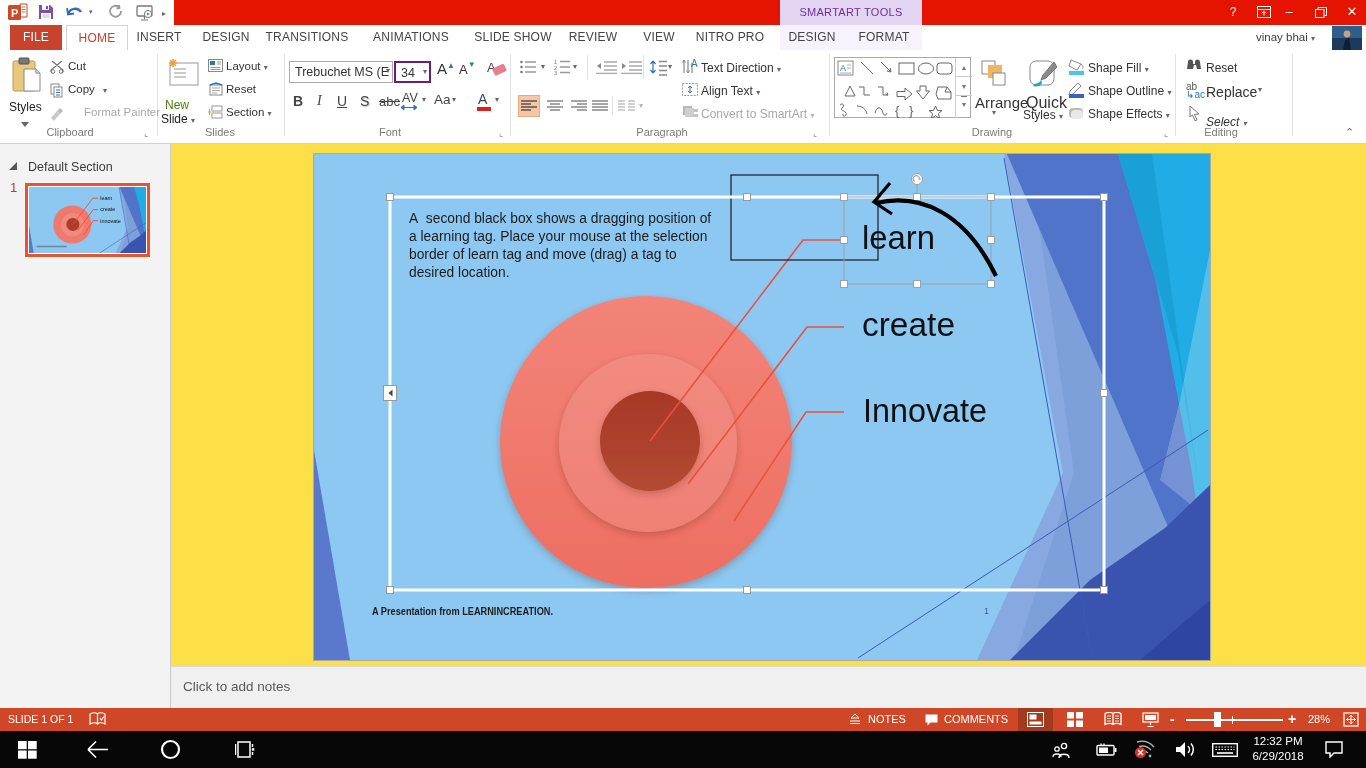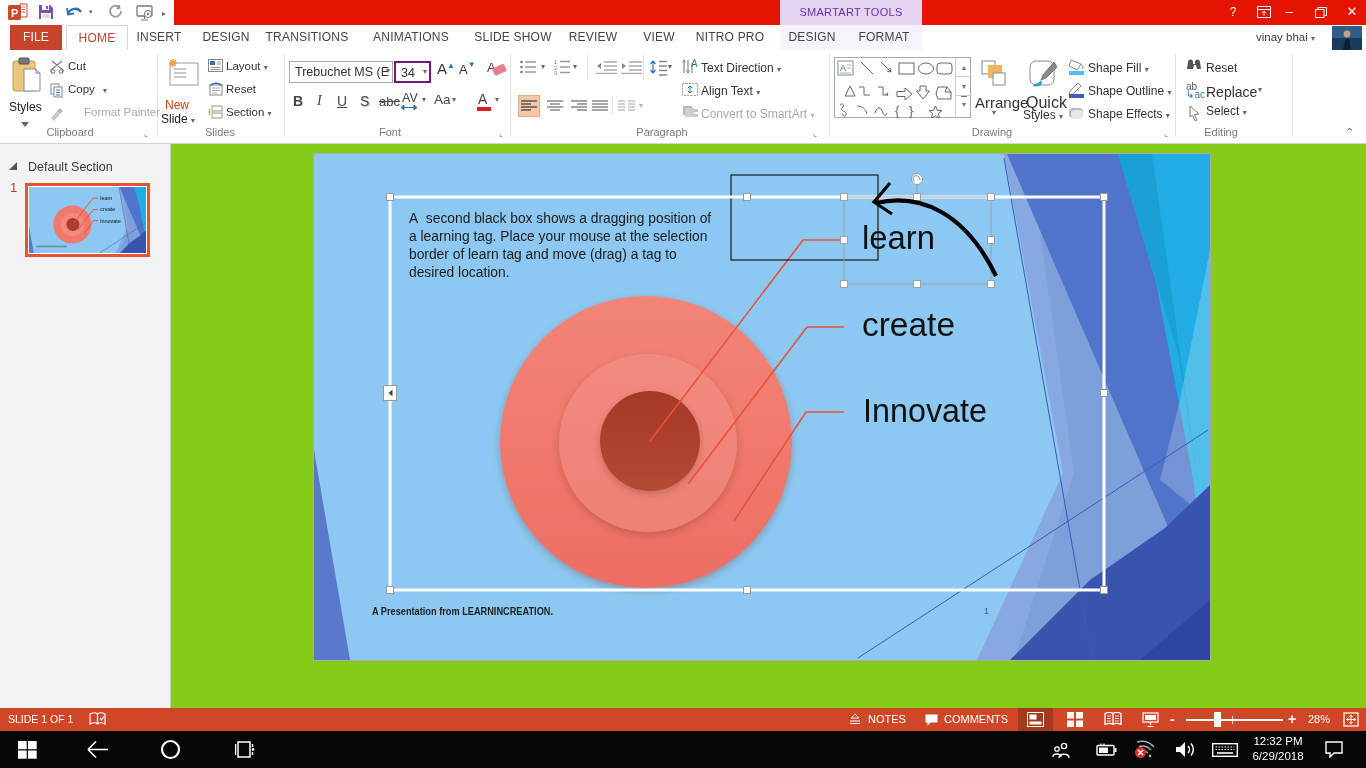--- a/index.html
+++ b/index.html
@@ -24,21 +24,21 @@
   
   #ribbon { position:absolute; left:0; top:50px; width:1366px; height:94px; background:#fff; border-bottom:1px solid #d2d2d2; }
   .gdiv { position:absolute; top:4px; width:1px; height:82px; background:#e2e2e2; }
   .glabel { position:absolute; top:76px; height:14px; font-size:11px; color:#7a7a7a; text-align:center; }
   .launch { position:absolute; top:78px; width:10px; height:10px; color:#8a8a8a; font-size:9px; line-height:10px; }
   .rtext { position:absolute; font-size:11.5px; color:#333; white-space:nowrap; }
   .gray { color:#a8a8a8 !important; }
   .darr { color:#666; font-size:8px; }
 
   
-  #workspace { position:absolute; left:0; top:144px; width:1366px; height:564px; background:#84cc16; }
+  #workspace { position:absolute; left:0; top:144px; width:1366px; height:564px; background:#fde047; }
   #leftpanel { position:absolute; left:0; top:0; width:171px; height:564px; background:#f3f3f3; border-right:1px solid #c9c9c9; }
   #notesbar { position:absolute; left:171px; top:522px; width:1195px; height:42px; background:#f0f0f0; border-top:1px solid #d9d9d9; }
   #statusbar { position:absolute; left:0; top:708px; width:1366px; height:23px; background:#d04727; color:#fff; font-size:11px; }
   #taskbar { position:absolute; left:0; top:731px; width:1366px; height:37px; background:#070707; color:#fff; }
 </style>
 </head>
 <body>
 <div id="app">
 
   <div id="titlebar">
@@ -156,21 +156,21 @@
     </svg>
     <div class="rtext gray" style="left:72px;top:56px;margin-left:12px;">Format Painter</div>
 
     <svg class="abs" style="left:166px;top:7px;" width="34" height="32" viewBox="0 0 34 32">
       <rect x="4" y="6" width="28" height="22" fill="#fff" stroke="#999"></rect>
       <path d="M8 12 h12 M8 16 h12 M8 20 h12" stroke="#b9b9b9" stroke-width="1.6"></path>
       <g stroke="#e8a33d" stroke-width="1.6">
           <path d="M7 2 v8 M3 6 h8 M4 3 l6 6 M10 3 l-6 6"></path>
         </g>
     </svg>
-    <div class="rtext" style="left:165px;top:48px;font-size:12px;color:#c2410c;">New</div>
+    <div class="rtext" style="left:165px;top:48px;font-size:12px;color:#4d7c0f;">New</div>
     <div class="rtext" style="left:161px;top:62px;font-size:12px;color:#222;">Slide <span class="darr">▾</span></div>
     <svg class="abs" style="left:208px;top:9px;" width="15" height="13" viewBox="0 0 15 13">
       <rect x="0.5" y="0.5" width="14" height="12" fill="#fff" stroke="#888"></rect>
       <rect x="2" y="2" width="5" height="4" fill="#2e75b6"></rect>
       <path d="M9 3 h4 M9 5 h4 M2.5 8.5 h10 M2.5 10.5 h10" stroke="#999" stroke-width="1"></path>
     </svg>
     <div class="rtext" style="left:226px;top:10px;">Layout <span class="darr">▾</span></div>
     <svg class="abs" style="left:208px;top:32px;" width="15" height="14" viewBox="0 0 15 14">
       <rect x="2" y="3" width="12" height="10" fill="#fff" stroke="#888"></rect>
       <path d="M2 3 L8 1 L14 3" fill="none" stroke="#2e75b6" stroke-width="1.4"></path>
@@ -352,21 +352,21 @@
     <svg class="abs" style="left:1186px;top:9px;" width="16" height="15" viewBox="0 0 16 15">
       <path d="M2 3 a2.5 2.5 0 0 1 5 0 v2 h2 v-2 a2.5 2.5 0 0 1 5 0 l1 7 h-4 l-1 -4 h-2 l-1 4 H1 z" fill="#555"></path>
     </svg>
     <div class="rtext" style="left:1206px;top:11px;font-size:12px;">Reset</div>
     <div class="abs" style="left:1186px;top:33px;font-size:10px;color:#555;line-height:8px;">ab<br><span style="color:#2e75b6">↳ac</span></div>
     <div class="rtext" style="left:1206px;top:34px;font-size:14px;">Replace</div>
     <div class="abs darr" style="left:1258px;top:35px;">▾</div>
     <svg class="abs" style="left:1188px;top:55px;" width="13" height="16" viewBox="0 0 13 16">
       <path d="M2 1 L11 9 L6.5 9.5 L9 15 L7 15.8 L4.5 10 L2 12 z" fill="#fff" stroke="#777"></path>
     </svg>
-    <div class="rtext" style="left:1206px;top:54px;font-size:12px;">Select <span class="darr">▾</span></div>
+    <div class="rtext" style="left:1206px;top:65px;font-size:12px;font-style:italic;">Select <span class="darr">▾</span></div>
     <div class="abs" style="left:1345px;top:76px;color:#666;font-size:11px;">⌃</div>
   </div>
 
   <div id="workspace">
     <div id="leftpanel">
       <div class="abs" style="left:9px;top:18px;width:0;height:0;border-left:8px solid transparent;border-bottom:8px solid #555;"></div>
       <div class="abs" style="left:28px;top:16px;font-size:12.5px;color:#3b3b3b;">Default Section</div>
       <div class="abs" style="left:10px;top:36px;font-size:13px;color:#c0392b;">1</div>
       <div class="abs" style="left:25px;top:39px;width:125px;height:74px;background:#e8542f;">
         <div class="abs" style="left:3px;top:3px;width:119px;height:68px;background:#fff;">
@@ -387,20 +387,23 @@
             <polyline points="374,330 493,173 530,173" fill="none" stroke="#e8513d" stroke-width="7"></polyline>
             <polyline points="420,367 492,258 530,258" fill="none" stroke="#e8513d" stroke-width="7"></polyline>
             <text x="545" y="100" font-size="42" fill="#111" font-family="Liberation Sans">learn</text>
             <text x="545" y="187" font-size="42" fill="#111" font-family="Liberation Sans">create</text>
             <text x="545" y="273" font-size="42" fill="#111" font-family="Liberation Sans">innovate</text>
             <rect x="58" y="450" width="230" height="12" fill="#555" opacity="0.55"></rect>
           </svg>
         </div>
       </div>
     </div>
+    <div id="notesbar">
+      <div style="position:absolute;left:12px;top:12px;color:#595959;font-size:13.5px;">Click to add notes</div>
+    </div>
     <div id="slidewrap" style="position:absolute;left:313px;top:9px;width:898px;height:508px;border:1px solid #a9a9a9;background:#8cc8f2;">
     <svg width="896" height="506" viewBox="0 0 896 506" style="display:block">
       <defs>
         <linearGradient id="oc" x1="0" y1="0" x2="0" y2="1">
           <stop offset="0" stop-color="#f38478"></stop>
               <stop offset="1" stop-color="#ed6e62"></stop>
         </linearGradient>
         <linearGradient id="mc" x1="0" y1="0" x2="0" y2="1">
           <stop offset="0" stop-color="#f28b7f"></stop>
               <stop offset="1" stop-color="#ef8074"></stop>

